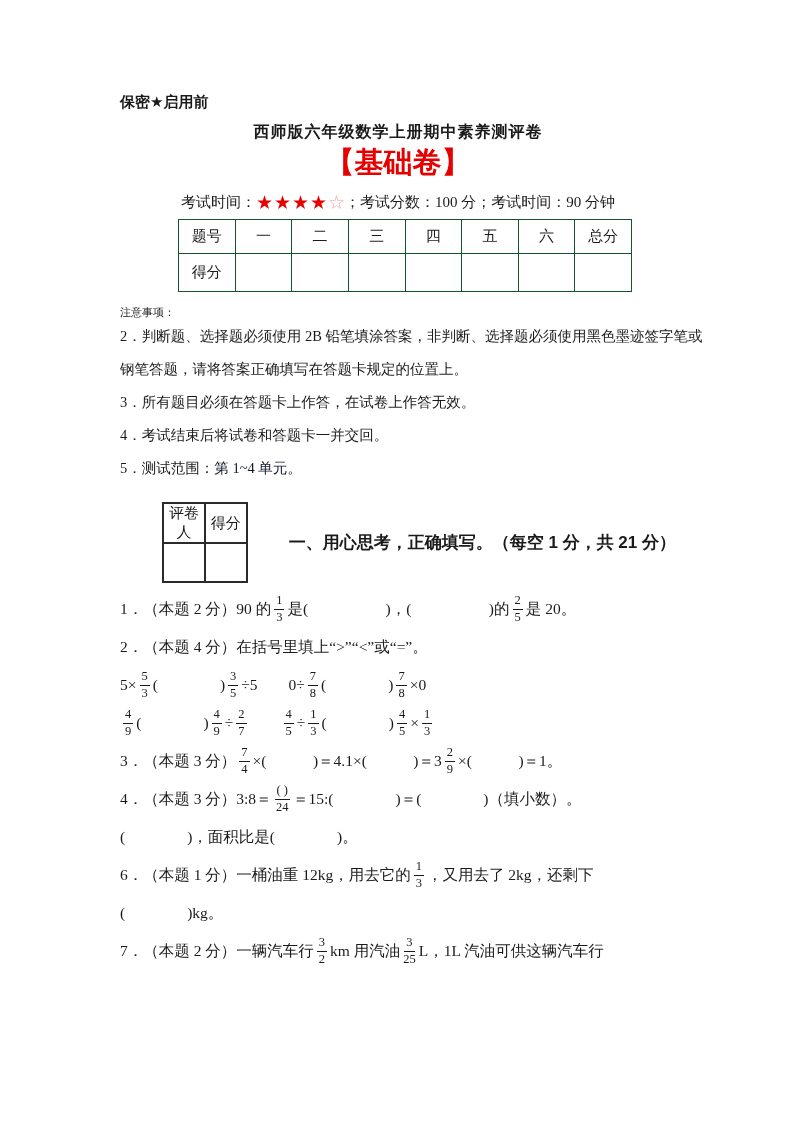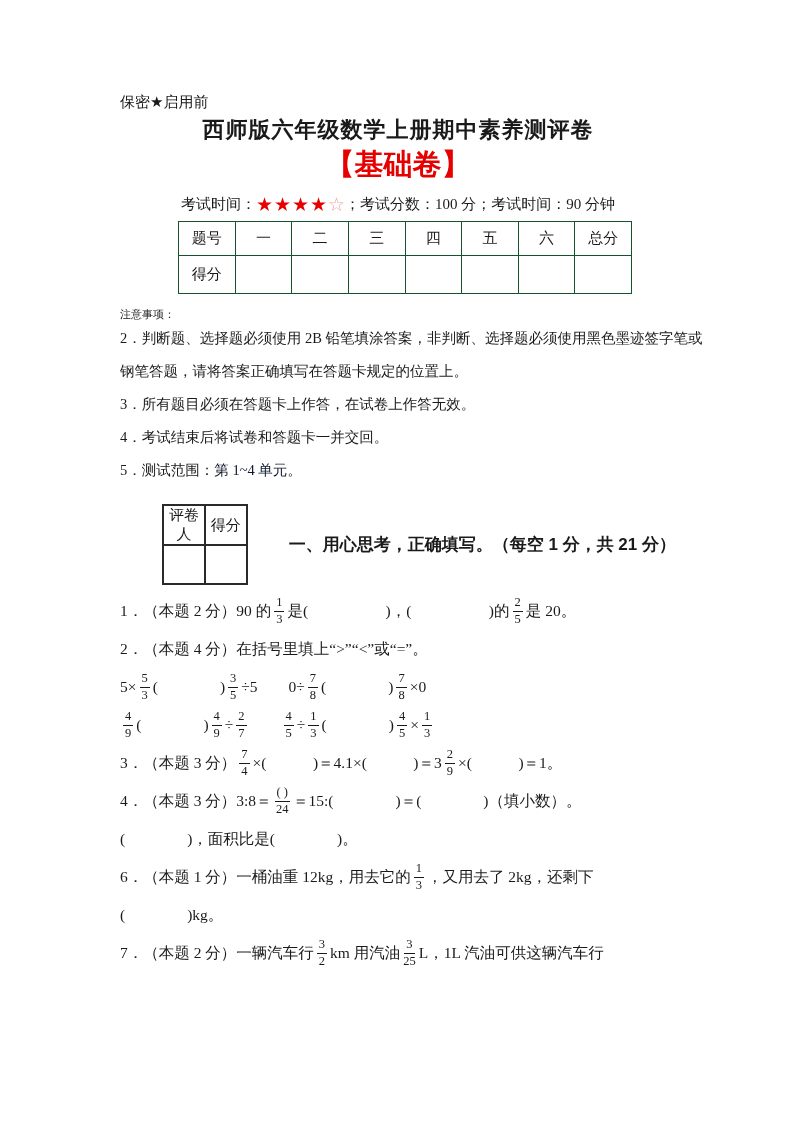--- a/index.html
+++ b/index.html
@@ -2,22 +2,22 @@
 <html><head>
 <meta charset="utf-8">
 <style>
   html,body{margin:0;padding:0;background:#888;}
   .page{
     width:793px;height:1122px;background:#ffffff;margin:0 auto;position:relative;
     font-family:"Liberation Serif","DejaVu Serif",serif;color:#1a1a1a;overflow:hidden;
   }
   .content{position:absolute;left:120px;top:93px;width:556px;}
 
-  .secret{font-family:"Liberation Sans","DejaVu Sans",sans-serif;font-weight:normal;font-size:15px;}
-  .title{text-align:center;margin-top:3px;font-family:Liberation Serif, serif;font-size:22px;letter-spacing:1px;white-space:nowrap;}
+  .secret{font-family:"Liberation Sans","DejaVu Sans",sans-serif;font-weight:bold;font-size:15px;}
+  .title{text-align:center;margin-top:10px;font-family:Liberation Serif, serif;font-size:16px;letter-spacing:1px;white-space:nowrap;}
   .title .prefix{font-weight:600;}
   .title .main{font-weight:900;}
   .juan{text-align:center;font-family:"Liberation Sans","DejaVu Sans",sans-serif;font-size:29px;font-weight:900;color:#e60000;}
   .info{margin-top:8px;text-align:center;font-size:15px;white-space:nowrap;}
   .info .stars-filled{color:#e60000;font-size:19px;letter-spacing:1px;vertical-align:-2px;}
   .info .star-empty{color:#f3a0a0;font-size:19px;vertical-align:-2px;}
 
   table{border-collapse:collapse;}
   .score-table{margin:5px 0 0 58px;width:454px;table-layout:fixed;font-size:15px;}
   .score-table td{border:1px solid #14532d;text-align:center;height:33px;padding:0;}

